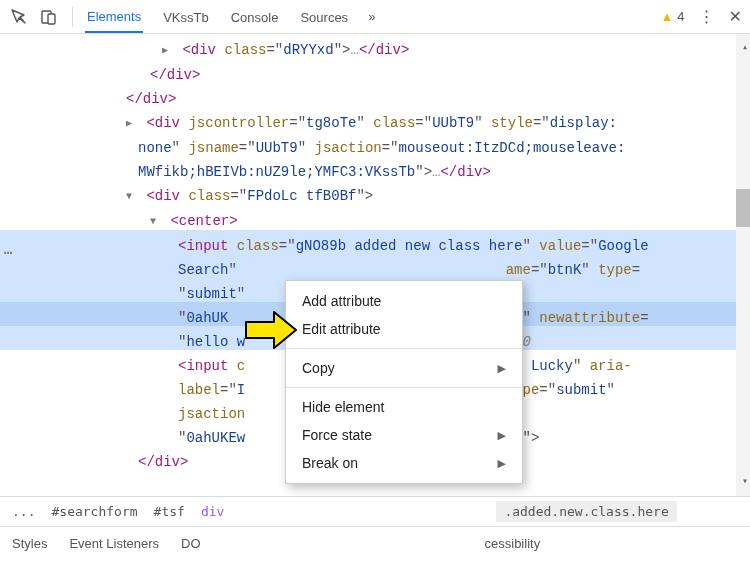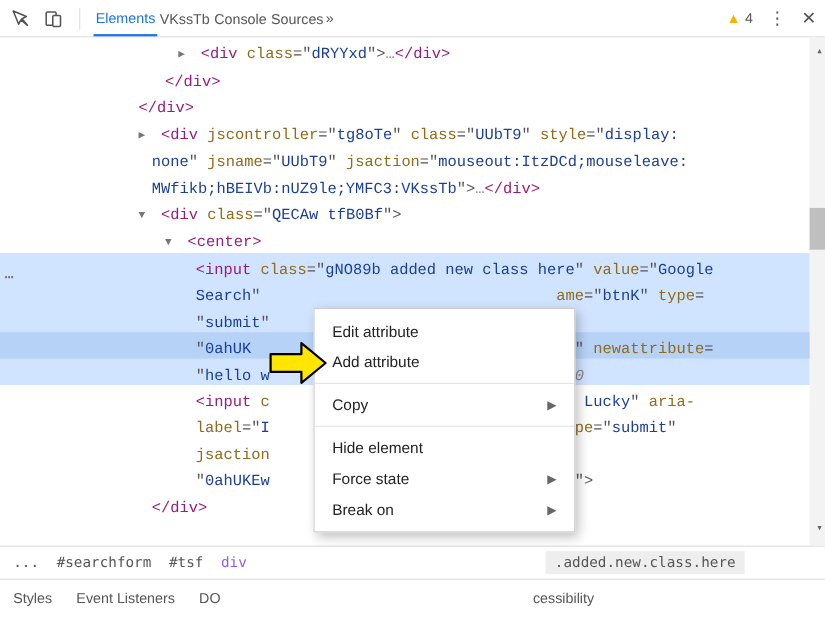--- a/index.html
+++ b/index.html
@@ -25,21 +25,21 @@
   .icon-btn {
     width: 22px; height: 22px;
     display: flex; align-items: center; justify-content: center;
     color: #555;
   }
   .vsep {
     width: 1px; height: 20px;
     background: #ddd;
     margin: 0 4px;
   }
-  .tabs { display: flex; align-items: center; }
+  .tabs { display: flex; gap: 18px; align-items: center; }
   .tab {
     padding: 8px 2px 7px 2px;
     color: #555;
     cursor: pointer;
   }
   .tab.active {
     color: #1a73e8;
     border-bottom: 2px solid #1a73e8;
     margin-bottom: -1px;
   }
@@ -231,21 +231,21 @@
       <span class="p-tag">&lt;div </span><span class="p-attr">jscontroller</span><span class="p-eq">="</span><span class="p-val">tg8oTe</span><span class="p-eq">" </span><span class="p-attr">class</span><span class="p-eq">="</span><span class="p-val">UUbT9</span><span class="p-eq">" </span><span class="p-attr">style</span><span class="p-eq">="</span><span class="p-val">display:</span>
     </div>
     <div class="line" style="padding-left:116px">
       <span class="p-val">none</span><span class="p-eq">" </span><span class="p-attr">jsname</span><span class="p-eq">="</span><span class="p-val">UUbT9</span><span class="p-eq">" </span><span class="p-attr">jsaction</span><span class="p-eq">="</span><span class="p-val">mouseout:ItzDCd;mouseleave:</span>
     </div>
     <div class="line" style="padding-left:116px">
       <span class="p-val">MWfikb;hBEIVb:nUZ9le;YMFC3:VKssTb</span><span class="p-eq">"&gt;</span><span class="p-del">…</span><span class="p-tag">&lt;/div&gt;</span>
     </div>
     <div class="line" style="padding-left:104px">
       <span class="tri">▼</span>
-      <span class="p-tag">&lt;div </span><span class="p-attr">class</span><span class="p-eq">="</span><span class="p-val">QECAw tfB0Bf</span><span class="p-eq">"&gt;</span>
+      <span class="p-tag">&lt;div </span><span class="p-attr">class</span><span class="p-eq">="</span><span class="p-val">FPdoLc tfB0Bf</span><span class="p-eq">"&gt;</span>
     </div>
     <div class="line" style="padding-left:128px">
       <span class="tri">▼</span>
       <span class="p-tag">&lt;center&gt;</span>
     </div>
     <div class="line" style="padding-left:156px;position:relative;z-index:1">
       <span class="p-tag">&lt;input </span><span class="p-attr">class</span><span class="p-eq">="</span><span class="p-val">gNO89b added new class here</span><span class="p-eq">" </span><span class="p-attr">value</span><span class="p-eq">="</span><span class="p-val">Google</span>
     </div>
     <div class="line" style="padding-left:156px;position:relative;z-index:1">
       <span class="p-val">Search</span><span class="p-eq">" </span>
@@ -299,24 +299,24 @@
 <div class="footer-tabs">
   <span>Styles</span>
   <span>Event Listeners</span>
   <span>DO</span>
   <span style="visibility:hidden;flex:0 0 240px"></span>
   <span>cessibility</span>
 </div>
 
 <div class="ctx">
   <div class="ctx-item">
+      <span>Add attribute</span>
+    </div>
+  <div class="ctx-item">
       <span>Edit attribute</span>
-    </div>
-  <div class="ctx-item">
-      <span>Add attribute</span>
     </div>
   <div class="ctx-sep"></div>
   <div class="ctx-item">
       <span>Copy</span>
       <span class="arrow">▶</span>
     </div>
   <div class="ctx-sep"></div>
   <div class="ctx-item">
       <span>Hide element</span>
     </div>

